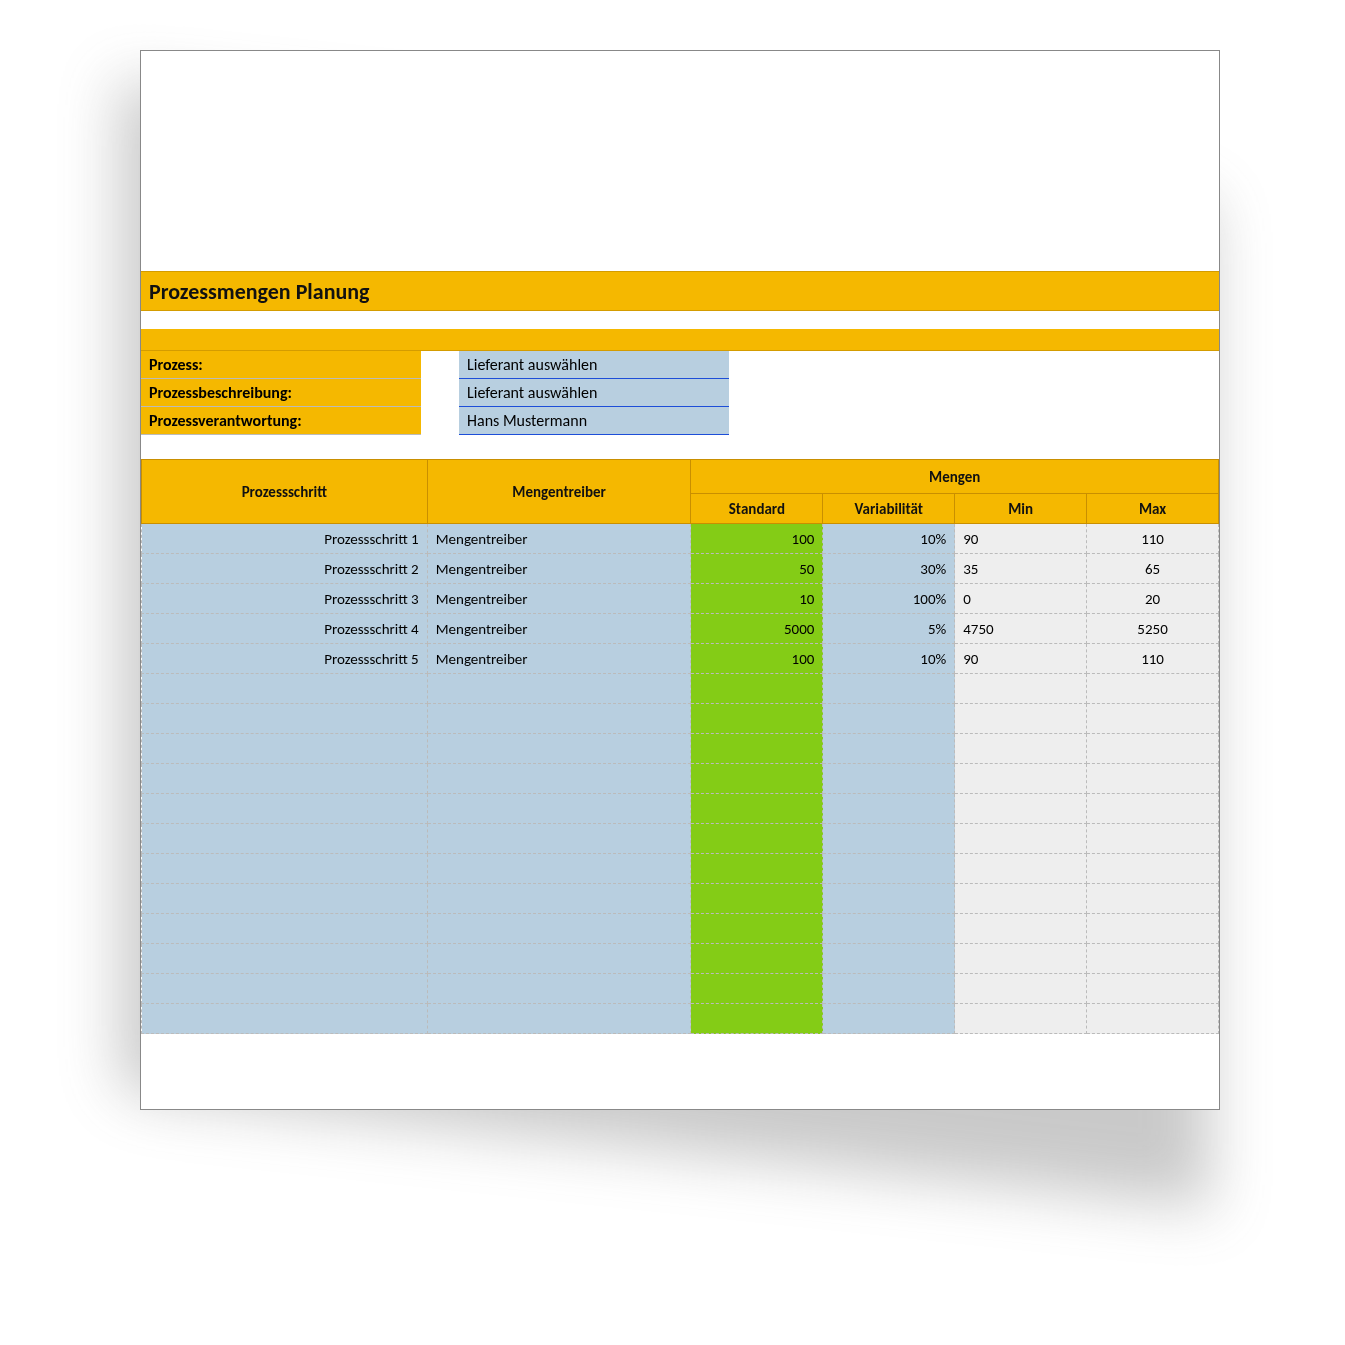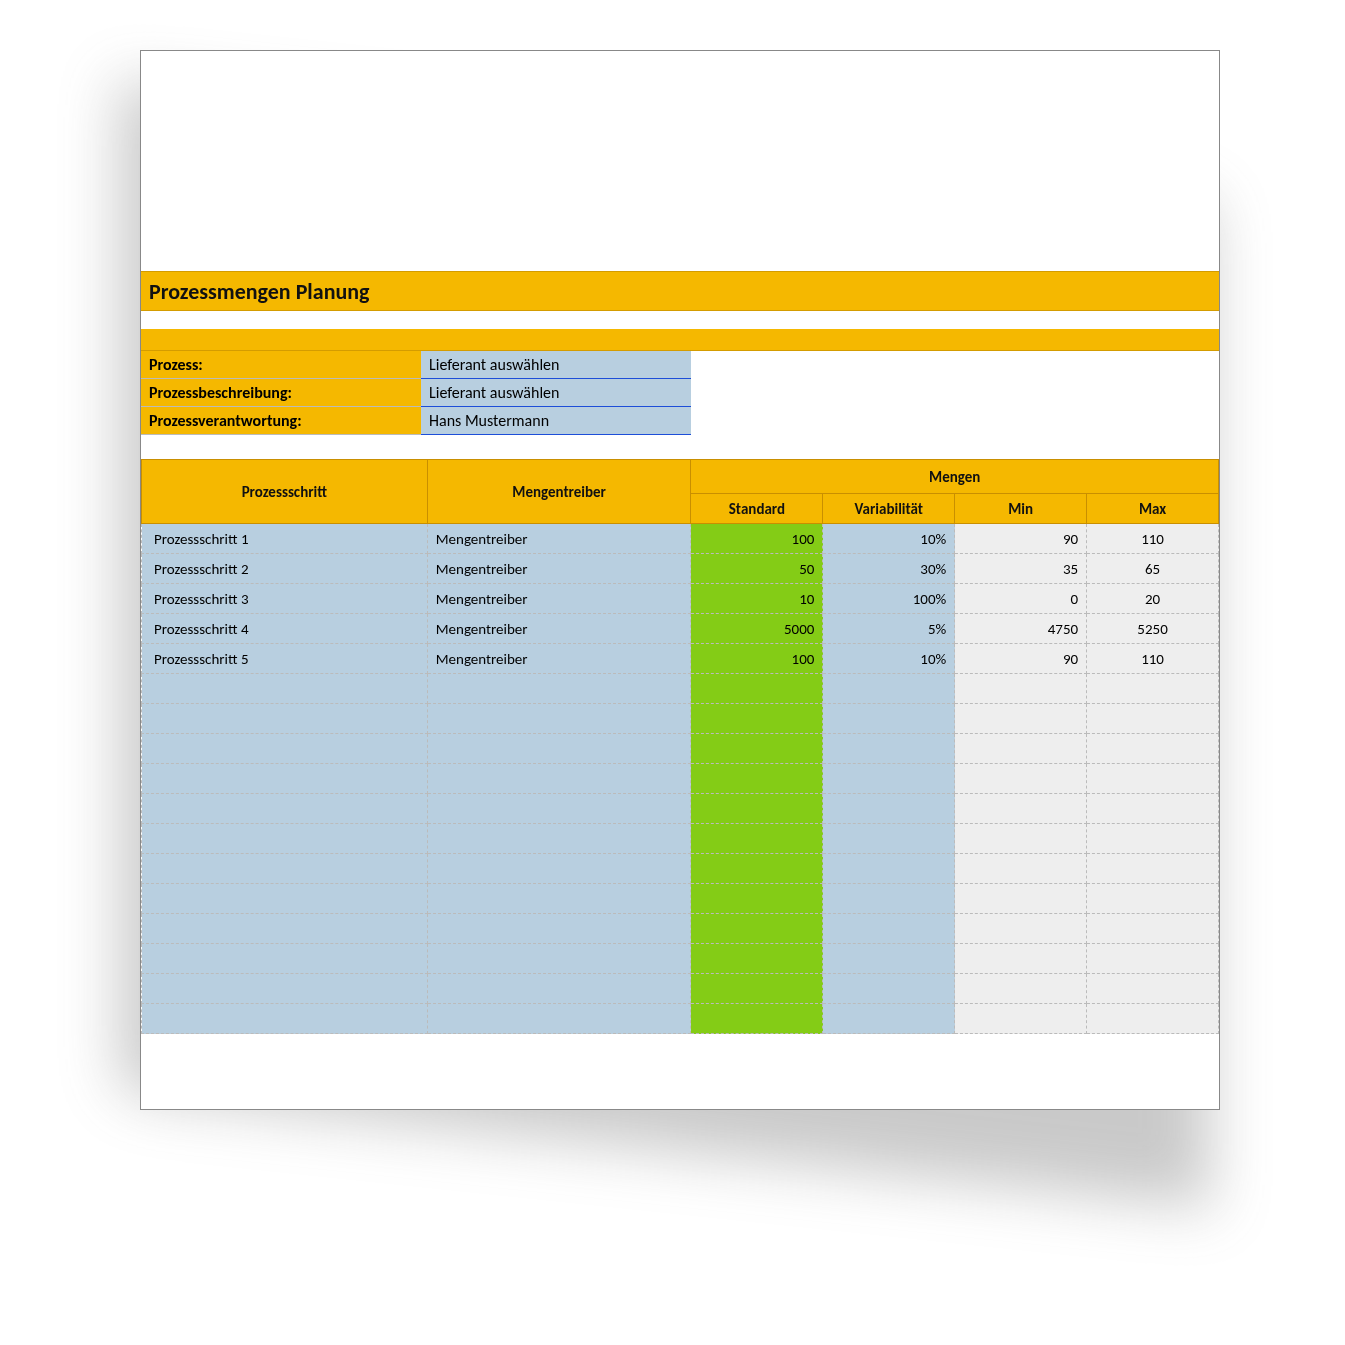--- a/index.html
+++ b/index.html
@@ -33,21 +33,21 @@
     align-items: center;
     padding: 0 8px;
     font-size: 22px;
     font-weight: 700;
     color: #111;
     border-top: 1px solid #d49c00;
     border-bottom: 1px solid #d49c00;
   }
   .accent-strip { height: 22px; background: #f5b800; border-bottom: 1px solid #d49c00; margin-top: 18px; }
   .meta-block { border-collapse: collapse; width: 100%; }
-  .meta-row { display: flex; height: 28px; }
+  .meta-row { display: flex; height: 28px; gap: 38px; }
   .meta-label {
     width: 280px;
     background: #f5b800;
     font-weight: 700;
     font-size: 16px;
     display: flex; align-items: center;
     padding: 0 8px;
     border-bottom: 1px solid #bbb;
   }
   .meta-value {
@@ -73,25 +73,25 @@
   }
   .gridtable thead th { background: #f5b800; font-weight: 700; color: #111; border: 1px solid #c98f00; }
   .hdr-main { height: 34px; font-size: 16px; }
   .hdr-sub { height: 28px; font-size: 14px; }
   .col-step { width: 260px; }
   .col-driver { width: 240px; }
   .col-std { width: 120px; }
   .col-var { width: 120px; }
   .col-min { width: 120px; }
   .col-max { width: 120px; }
-  td.step { background: #b8cfe0; text-align: left; padding-left: 12px; }
+  td.step { background: #b8cfe0; text-align: right; padding-left: 12px; }
   td.driver { background: #b8cfe0; text-align: left; }
   td.std { background: #84cc16; text-align: right; }
   td.var { background: #b8cfe0; text-align: right; }
-  td.min { background: #eeeeee; text-align: right; }
+  td.min { background: #eeeeee; }
   td.max { background: #eeeeee; text-align: center; }
   tr.empty td.step, tr.empty td.driver, tr.empty td.std, tr.empty td.var { color: transparent; }
   tr.empty td.min, tr.empty td.max { color: transparent; }
   .footer-blank { height: 120px; background: #fff; }
 </style>
 </head>
 <body>
 
 <div class="stage">
   <div class="shadow"></div>

